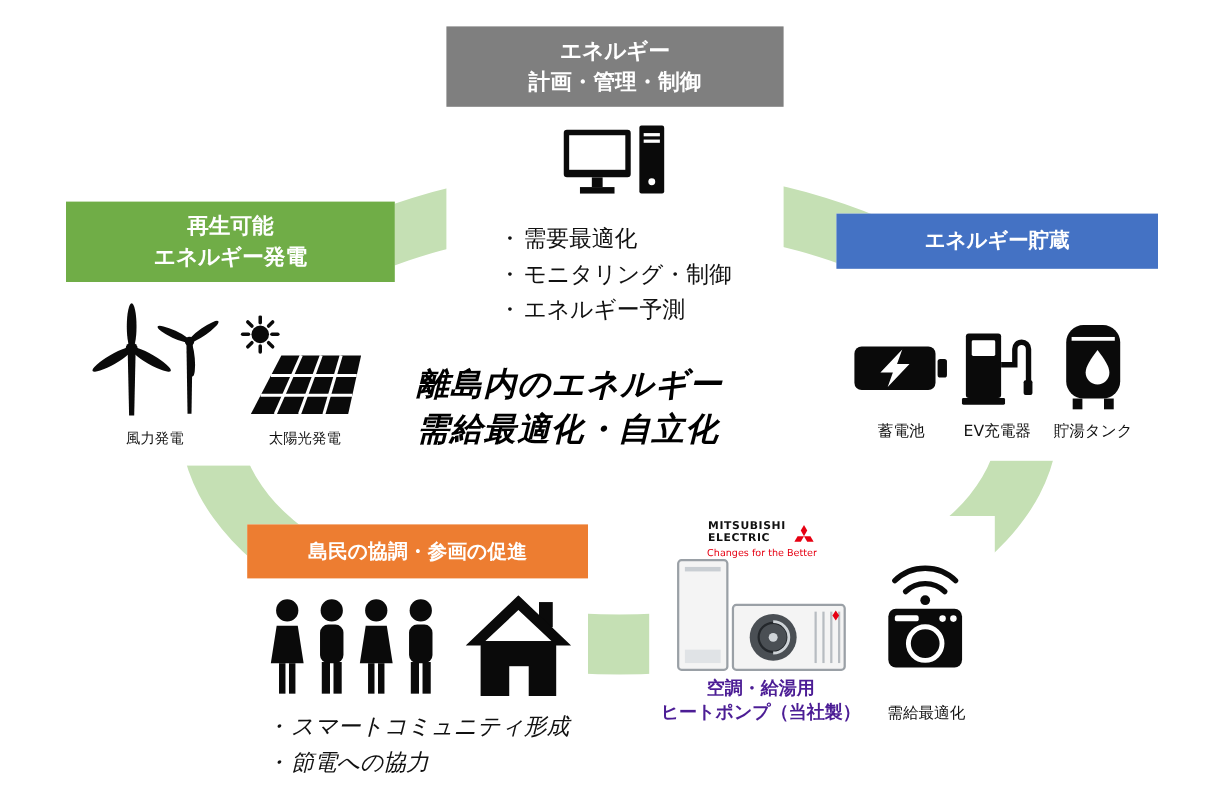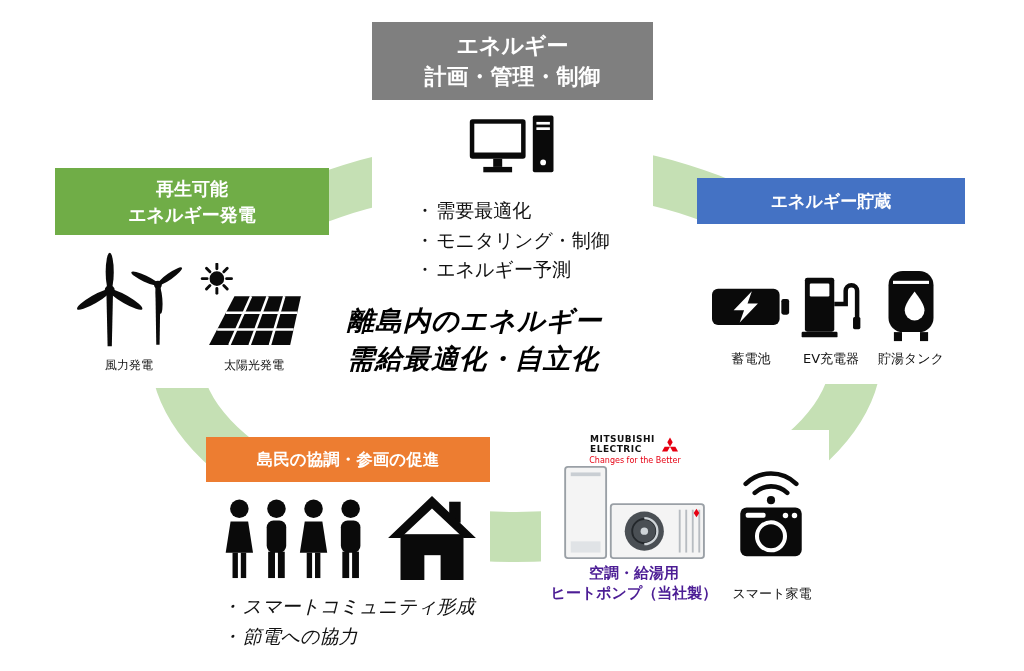--- a/index.html
+++ b/index.html
@@ -15,21 +15,21 @@
   
   .dbox { position:absolute; background:#fff; z-index:1; }
   .dbox-header { color:#fff; font-weight:bold; text-align:center; padding:8px 4px; line-height:1.42; }
 
   .planning  { left:372px; top:22px;  width:281px; }
   .renewable { left:55px;  top:168px; width:274px; }
   .storage   { left:697px; top:178px; width:268px; }
   .community { left:206px; top:437px; width:284px; }
   .demand    { left:541px; top:430px; width:288px; }
 
-  .planning  .dbox-header { background:#7f7f7f; font-size:22px; }
+  .planning  .dbox-header { background:#7f7f7f; font-size:18px; }
   .renewable .dbox-header { background:#70ad47; font-size:18px; }
   .storage   .dbox-header { background:#4472c4; font-size:17px; padding:11px 4px; }
   .community .dbox-header { background:#ed7d31; font-size:16.5px; padding:11px 4px; }
   .demand    .dbox-header { background:#c00000; font-size:16.5px; }
 
   
   .pl-body { text-align:center; padding:12px 10px 10px; }
   .bullet-list { display:inline-block; text-align:left; list-style:none; font-size:19px; line-height:1.55; }
   .pl-body .bullet-list { margin-top:8px; }
   .bullet-list li::before { content:"・"; margin-right:2px; }
@@ -300,21 +300,21 @@
             <circle cx="68" cy="57" r="3" fill="#fff"></circle>
             <circle cx="42" cy="80" r="15.5" fill="none" stroke="#fff" stroke-width="4.5"></circle>
           </svg>
         </div>
       </div>
       <div class="dr-labels">
         <div class="dr-label-hp">
           <span>空調・給湯用</span><br>
           <span>ヒートポンプ（当社製）</span>
         </div>
-        <div class="dr-label-app">スマート家電</div>
+        <div class="dr-label-app">需給最適化</div>
       </div>
     </div>
   </div>
 
   <div class="center-title">
     <span>離島内のエネルギー</span><br>
     <span>需給最適化・自立化</span>
   </div>
 
 </div>

